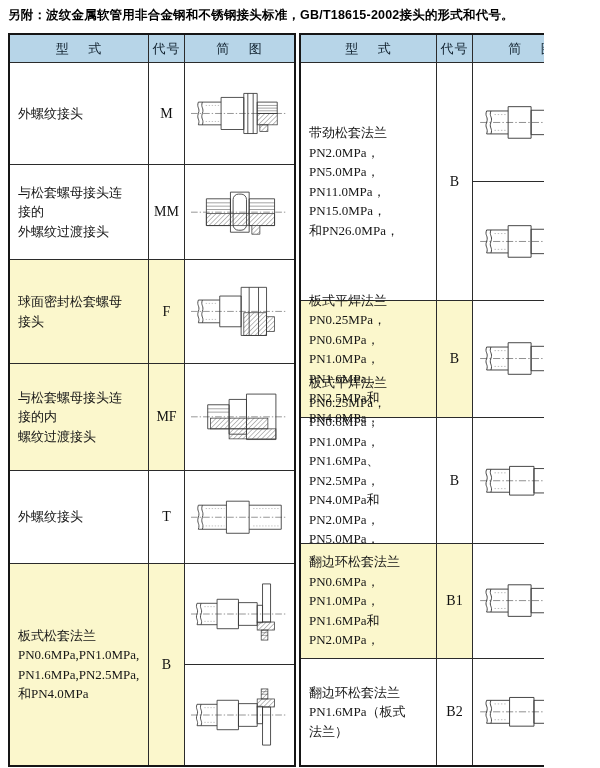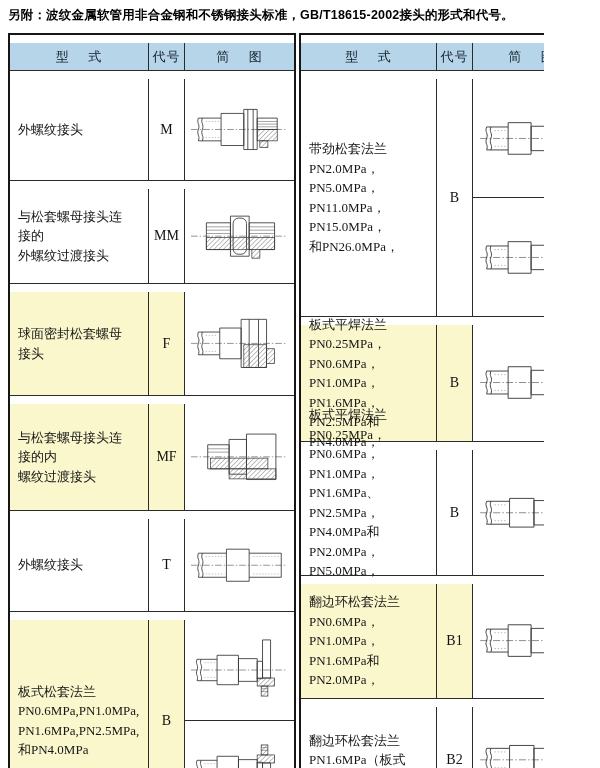--- a/index.html
+++ b/index.html
@@ -17,21 +17,21 @@
     position:absolute;left:8px;top:7px;width:586px;
     font-size:12.5px;font-weight:bold;color:#000;letter-spacing:.2px;
     font-family:"Liberation Sans", sans-serif;
   }
   .tables{
     position:absolute;left:8px;top:33px;width:584px;display:flex;align-items:flex-start;
   }
   .tbl{border:2px solid var(--outer);box-sizing:border-box;background:#fff;}
   .tbl.left{width:288px;}
   .tbl.right{width:293px;margin-left:3px;}
-  .row{display:flex;box-sizing:border-box;border-bottom:1px solid var(--border);margin-top:8px;}
+  .row{display:flex;box-sizing:border-box;border-bottom:1px solid var(--border);}
   .row:last-child{border-bottom:none;}
   .cell{box-sizing:border-box;border-right:1px solid var(--border);display:flex;align-items:center;min-width:0;}
   .cell:last-child{border-right:none;}
   .cell.type{padding:4px 20px 4px 8px;}
   .tbl.left .cell.type{width:139px;}
   .tbl.right .cell.type{width:136px;}
   .cell.code{width:36px;justify-content:center;}
   .cell.diag{flex:1;flex-direction:column;align-items:stretch;padding:0;}
   .hdr .cell{justify-content:center;background:var(--header-bg);padding:0;}
   .hdr{height:28px;border-bottom:1.5px solid var(--border);}

